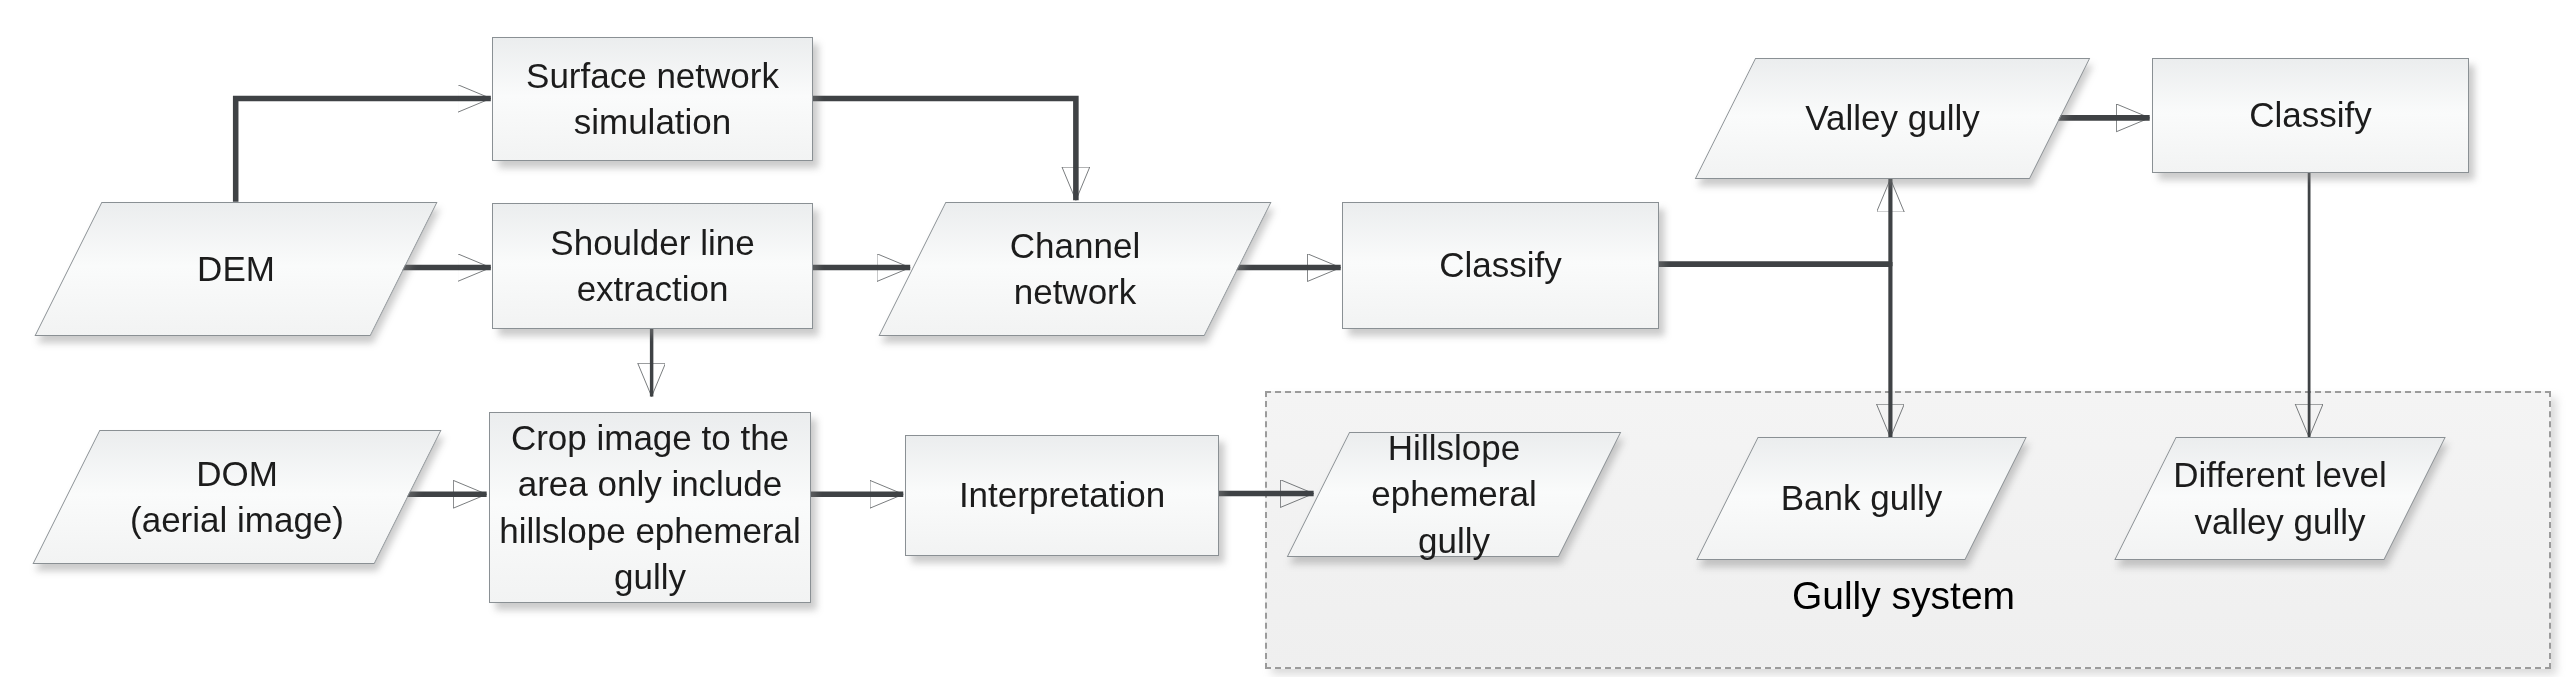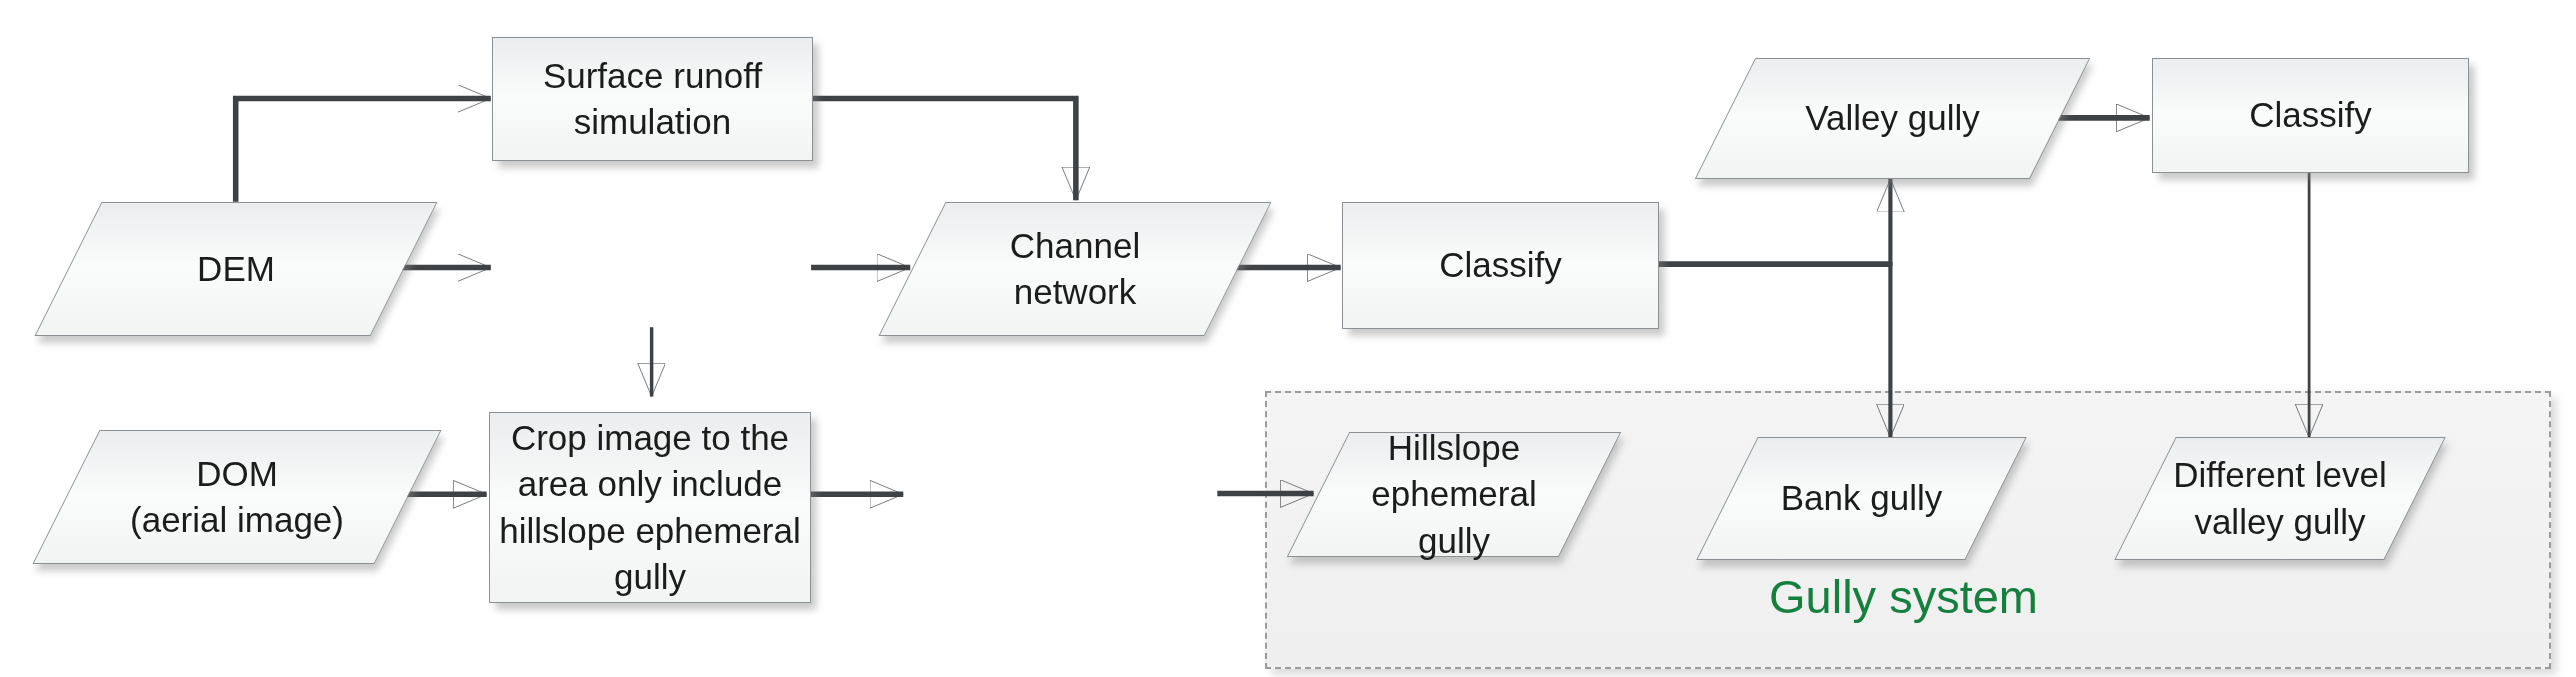--- a/index.html
+++ b/index.html
@@ -4,21 +4,21 @@
 <style>
   html,body{margin:0;padding:0;background:#ffffff;}
   #canvas{position:relative;width:2576px;height:678px;background:#ffffff;overflow:hidden;
           font-family:"Liberation Sans",sans-serif;}
   
   .gully-container{position:absolute;left:1265px;top:391px;width:1282px;height:274px;
           background:linear-gradient(180deg,#f4f4f4,#efefef);
           border:2.1px dashed #9b9b9b;box-shadow:6.2px 6.2px 8.3px rgba(150,150,150,.35);z-index:0;}
   .gully-label{position:absolute;left:1730px;top:574px;width:347px;height:44px;z-index:1;
           display:flex;align-items:center;justify-content:center;
-          font-size:47px;color:#15803d;text-align:center;}
+          font-size:39px;color:#000000;text-align:center;}
   
   svg.wires{position:absolute;left:0;top:0;z-index:2;pointer-events:none;}
   svg.wires path{fill:none;stroke:#3f4245;}
   
   .node{position:absolute;z-index:3;
         background:linear-gradient(180deg,#ebedee 0%,#fafbfb 48%,#f2f3f3 100%);
         border:1.4px solid #8a9094;box-shadow:6.2px 7px 7px rgba(130,130,130,.42);}
   .pgram{transform:skewX(-26.57deg);}
   .lbl{position:absolute;inset:0;display:flex;align-items:center;justify-content:center;
        text-align:center;white-space:pre-line;font-size:35px;line-height:1.32;color:#1c1c1c;}
@@ -52,24 +52,28 @@
     <path d="M582,713 L702,713" stroke-width="8" marker-end="url(#ah)"></path>
     <path d="M1167,713 L1303,713" stroke-width="8" marker-end="url(#ah)"></path>
     <path d="M1756,712 L1895,712" stroke-width="8" marker-end="url(#ah)"></path>
   </svg>
 
   <div class="node pgram" style="left:68px;top:202px;width:334px;height:132px">
     <div class="lbl">DEM</div>
   </div>
 
   <div class="node" style="left:492px;top:37px;width:319px;height:122px">
-    <div class="lbl">Surface runoff
+    <div class="lbl">Surface network
 simulation</div>
   </div>
 
+  <div class="node" style="left:492px;top:203px;width:319px;height:124px">
+    <div class="lbl">Shoulder line
+extraction</div>
+  </div>
 
   <div class="node pgram" style="left:912px;top:202px;width:324px;height:132px">
     <div class="lbl">Channel
 network</div>
   </div>
 
   <div class="node" style="left:1342px;top:202px;width:315px;height:125px">
     <div class="lbl">Classify</div>
   </div>
 
@@ -86,20 +90,23 @@
 (aerial image)</div>
   </div>
 
   <div class="node" style="left:489px;top:412px;width:320px;height:189px">
     <div class="lbl">Crop image to the
 area only include
 hillslope ephemeral
 gully</div>
   </div>
 
+  <div class="node" style="left:905px;top:435px;width:312px;height:119px">
+    <div class="lbl">Interpretation</div>
+  </div>
 
   <div class="node pgram" style="left:1318px;top:432px;width:270px;height:123px">
     <div class="lbl">Hillslope
 ephemeral
 gully</div>
   </div>
 
   <div class="node pgram" style="left:1727px;top:437px;width:267px;height:121px">
     <div class="lbl">Bank gully</div>
   </div>

